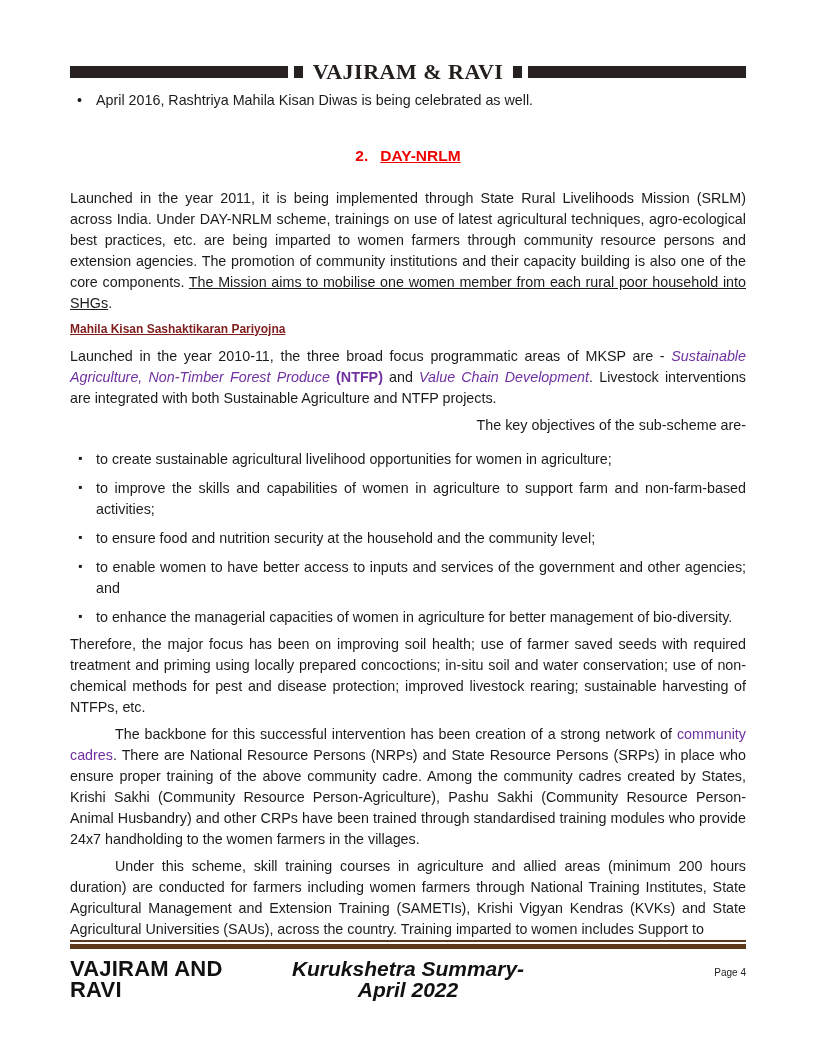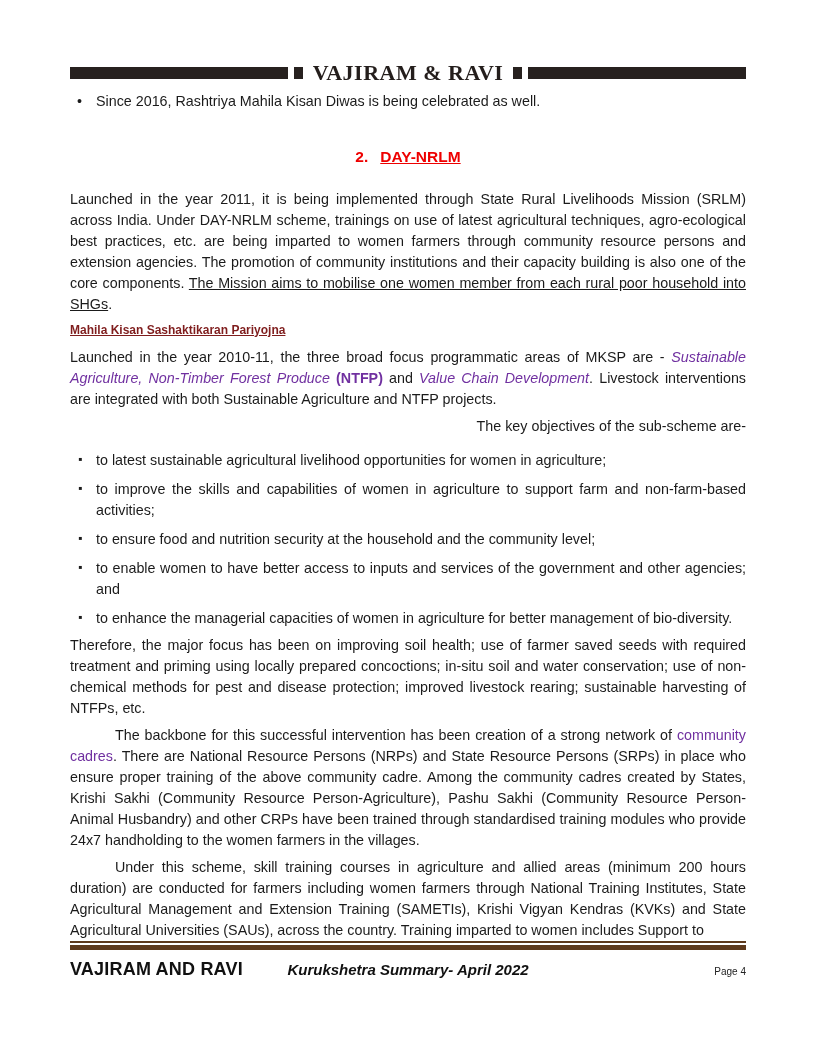--- a/index.html
+++ b/index.html
@@ -46,61 +46,61 @@
   
   .objectives { list-style: none; margin: 5px 0 0; padding: 0; }
   .objectives li { position: relative; padding-left: 26px; margin-top: 8px; text-align: justify; }
   .objectives li::before { content: "\25AA"; position: absolute; left: 8px; top: -1px; font-size: 12px; }
   
   .footer { margin-top: auto; padding-bottom: 74px; }
   .rule-thin  { height: 2px; background: #5e3a1c; }
   .rule-gap   { height: 2px; background: #ffffff; }
   .rule-thick { height: 5px; background: #5e3a1c; }
   .footer-row { display: flex; align-items: baseline; margin-top: 9px; }
-  .footer-left   { flex: 1; font-weight: bold; font-size: 18px; letter-spacing: 0.2px; color: #111; }
-  .footer-center { flex: 1.4; text-align: center; font-weight: bold; font-style: italic; font-size: 15px; color: #111; }
+  .footer-left   { flex: 1; font-weight: bold; font-size: 22px; letter-spacing: 0.2px; color: #111; }
+  .footer-center { flex: 1.4; text-align: center; font-weight: bold; font-style: italic; font-size: 21px; color: #111; }
   .footer-right  { flex: 1; text-align: right; font-size: 10px; color: #222; }
 </style>
 </head>
 <body>
 
 <div class="page">
 
   <header class="brand-header">
     <span class="bar"></span>
     <span class="bar-cap"></span>
     <span class="brand-title">VAJIRAM &amp; RAVI</span>
     <span class="bar-cap"></span>
     <span class="bar"></span>
   </header>
 
   <ul class="intro-list">
     <li>
-      <span>Since 2016, Rashtriya Mahila Kisan Diwas is being celebrated as well.</span>
+      <span>April 2016, Rashtriya Mahila Kisan Diwas is being celebrated as well.</span>
     </li>
   </ul>
 
   <h1 class="section-heading">
     <span class="sec-num">2.</span><span class="sec-title">DAY-NRLM</span>
   </h1>
 
   <p class="para justify">
     <span>Launched in the year 2011, it is being implemented through State Rural Livelihoods Mission (SRLM) across India. Under DAY-NRLM scheme, trainings on use of latest agricultural techniques, agro-ecological best practices, etc. are being imparted to women farmers through community resource persons and extension agencies. The promotion of community institutions and their capacity building is also one of the core components. </span><span class="underline">The Mission aims to mobilise one women member from each rural poor household into SHGs</span><span>.</span>
   </p>
 
   <h2 class="subheading">Mahila Kisan Sashaktikaran Pariyojna</h2>
 
   <p class="para justify">
     <span>Launched in the year 2010-11, the three broad focus programmatic areas of MKSP are - </span><span class="purple-italic">Sustainable Agriculture, Non-Timber Forest Produce</span><span> </span><span class="purple-bold">(NTFP)</span><span> and </span><span class="purple-italic">Value Chain Development</span><span>. Livestock interventions are integrated with both Sustainable Agriculture and NTFP projects.</span>
   </p>
 
   <p class="para">The key objectives of the sub-scheme are-</p>
 
   <ul class="objectives">
-    <li><span>to latest sustainable agricultural livelihood opportunities for women in agriculture;</span></li>
+    <li><span>to create sustainable agricultural livelihood opportunities for women in agriculture;</span></li>
     <li><span>to improve the skills and capabilities of women in agriculture to support farm and non-farm-based activities;</span></li>
     <li><span>to ensure food and nutrition security at the household and the community level;</span></li>
     <li><span>to enable women to have better access to inputs and services of the government and other agencies; and</span></li>
     <li><span>to enhance the managerial capacities of women in agriculture for better management of bio-diversity.</span></li>
   </ul>
 
   <p class="para justify">Therefore, the major focus has been on improving soil health; use of farmer saved seeds with required treatment and priming using locally prepared concoctions; in-situ soil and water conservation; use of non-chemical methods for pest and disease protection; improved livestock rearing; sustainable harvesting of NTFPs, etc.</p>
 
   <p class="para justify indent">
     <span>The backbone for this successful intervention has been creation of a strong network of </span><span class="purple">community cadres</span><span>. There are National Resource Persons (NRPs) and State Resource Persons (SRPs) in place who ensure proper training of the above community cadre. Among the community cadres created by States, Krishi Sakhi (Community Resource Person-Agriculture), Pashu Sakhi (Community Resource Person-Animal Husbandry) and other CRPs have been trained through standardised training modules who provide 24x7 handholding to the women farmers in the villages.</span>

